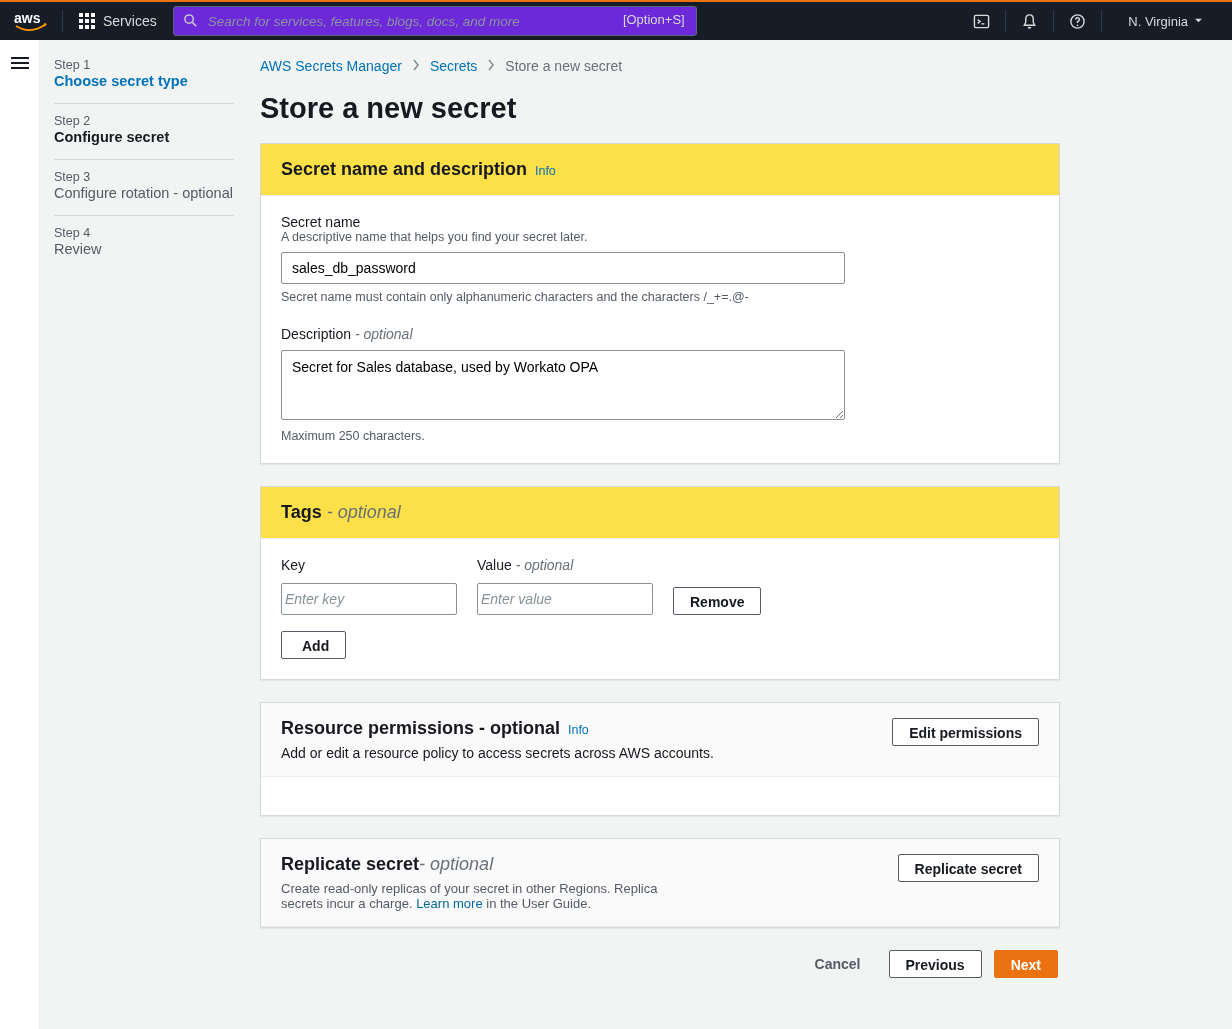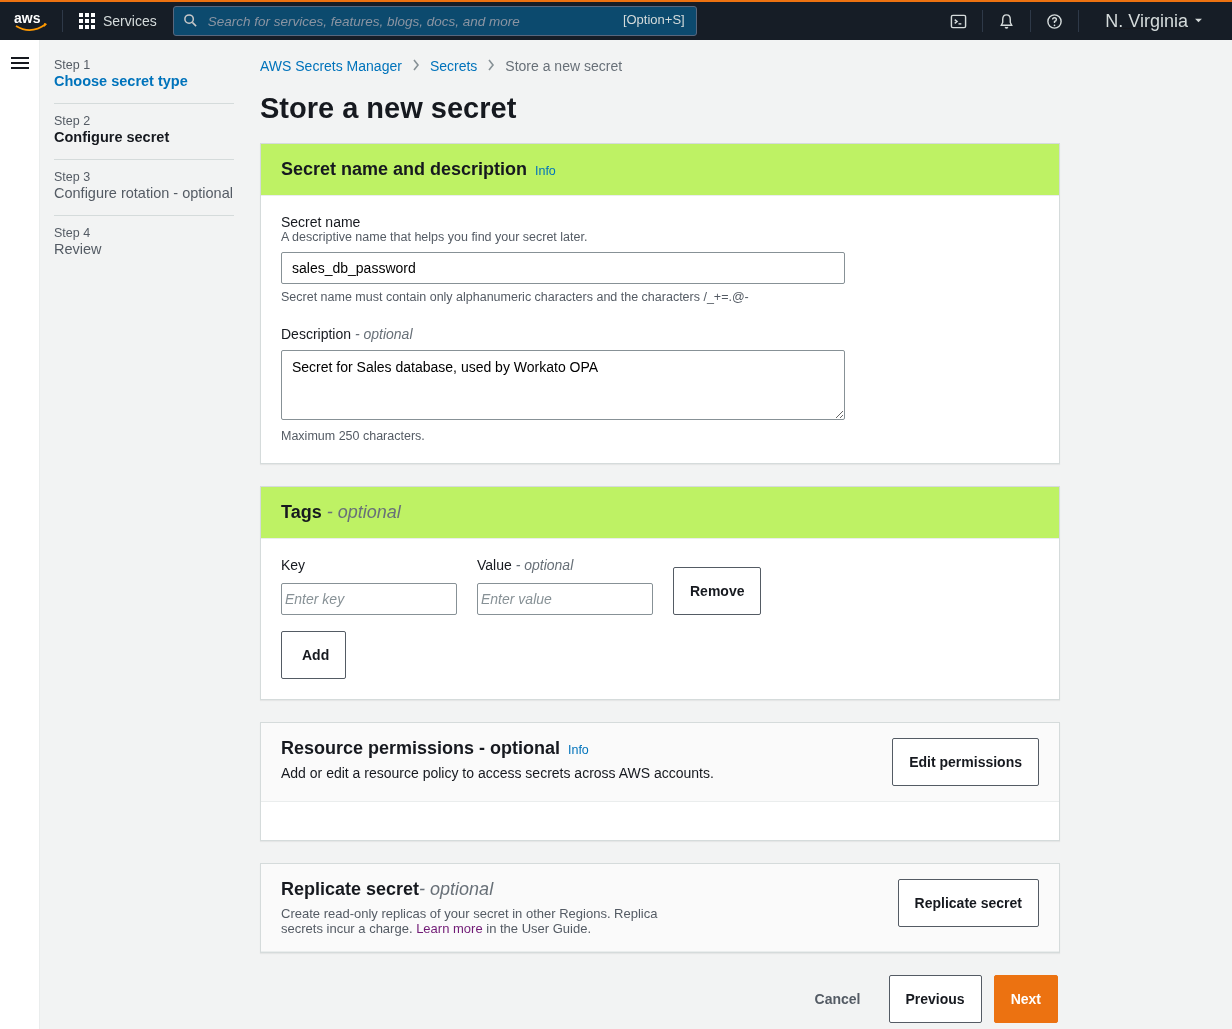--- a/index.html
+++ b/index.html
@@ -34,39 +34,39 @@
     .grid-ic {
       display: grid; grid-template-columns: repeat(3,4px); grid-template-rows: repeat(3,4px);
       gap: 2px;
     }
     .grid-ic span { background: #fff; width:4px; height:4px; }
 
     .search-wrap {
       width: 524px; position: relative;
     }
     .search-input {
-      width: 100%; height: 30px; background: #0c4a6e;
+      width: 100%; height: 30px; background: #6d28d9;
       border: 1px solid #58677d; border-radius: 3px;
       padding: 0 84px 0 34px; color: #d5dbdb;
       font-style: italic; font-size: 13.5px;
     }
     .search-input::placeholder { color: #8a94a2; font-style: italic; }
     .search-ic { position: absolute; left: 10px; top: 7px; color:#c8c8c8; }
     .search-kbd {
       position: absolute; right: 12px; top: 6px; color: #d5dbdb; font-size: 13px;
     }
     .top-right {
       margin-left: auto; display:flex; align-items:center; gap:0;
     }
     .tr-btn {
       padding: 0 15px; height: 22px; display:flex; align-items:center; color:#d5dbdb;
       cursor:pointer;
     }
     .tr-btn + .tr-btn { border-left: 1px solid #2e3948; }
-    .region-sel { display:flex; align-items:center; gap:6px; font-size:18px;padding-left:26px; }
+    .region-sel { display:flex; align-items:center; gap:6px; font-size:13px;padding-left:26px; }
 
     
     .layout {
       display: grid; grid-template-columns: 40px 200px 1fr;
       min-height: calc(100vh - 40px);
     }
     .hamburger-col {
       background: #fff; padding-top: 14px; display:flex; justify-content:center;
       border-right: 1px solid #eaeded;
     }
@@ -94,21 +94,21 @@
     .breadcrumb .cur { color:#687078; }
 
     h1.page-title { font-size:29px; font-weight:700; margin-bottom:18px; }
 
     .card {
       background:#fff; border:1px solid #d5dbdb;
       box-shadow: 0 1px 1px rgba(0,0,0,0.05);
       margin-bottom:22px;
     }
     .card-head {
-      padding:15px 20px; background:#bef264; border-bottom:1px solid #eaeded;
+      padding:15px 20px; background:#fde047; border-bottom:1px solid #eaeded;
     }
     .card-head h2 { font-size:18px; font-weight:700; display:inline; }
     .info-link { color:#0073bb; font-size:12.5px; font-weight:400; margin-left:4px; cursor:pointer; }
     .card-body { padding:18px 20px 20px; }
 
     .field-label { font-size:14px; font-weight:400; color:#16191f; }
     .field-desc { font-size:12.5px; color:#545b64; margin-top:0; }
     .text-input {
       width:100%; height:32px; border:1px solid #879196; border-radius:2px;
       padding:0 10px; font-size:14px; margin-top:8px;
@@ -125,21 +125,21 @@
     
     .tags-row { display:flex; gap:20px; align-items:flex-end; }
     .tags-col { display:flex; flex-direction:column; }
     .tag-input {
       width:176px; height:32px; border:1px solid #879196; border-radius:2px; padding:0 3px;
       font-size:14px; margin-top:10px;
     }
     .tag-input::placeholder { color:#879196; font-style:italic; }
     .btn {
       border:1px solid #545b64; background:#fff; color:#16191f; font-weight:700;
-      font-size:14px; padding:6px 16px; border-radius:2px; cursor:pointer; height:48px;
+      font-size:14px; padding:6px 16px; border-radius:2px; cursor:pointer; height:28px;
     }
     .btn.text-only { border:none; background:transparent; }
     .btn.primary { background:#ec7211; border-color:#ec7211; color:#fff; }
     .add-btn { margin-top:16px;padding-left:20px; }
 
     
     .card-head.flex {
       display:flex; justify-content:space-between; align-items:flex-start; background:#fafafa;
     }
     .head-left h2 { font-size:18px; font-weight:700; }
@@ -325,21 +325,21 @@
     </div>
 
     <div class="card">
       <div class="card-head flex">
         <div class="head-left">
           <h2>
             <span>Replicate secret</span><span class="optional-it" style="font-size:18px">- optional</span>
           </h2>
           <div class="sub-desc" style="font-size:13px;color:#545b64;max-width:420px">
             <span>Create read-only replicas of your secret in other Regions. Replica secrets incur a charge.</span>
-            <a style="color:#701a75">Learn more</a><span> in the User Guide.</span>
+            <a style="color:#0369a1">Learn more</a><span> in the User Guide.</span>
           </div>
         </div>
         <button class="btn">Replicate secret</button>
       </div>
     </div>
 
     <div class="wiz-footer">
       <button class="btn text-only" style="color:#545b64">Cancel</button>
       <button class="btn">Previous</button>
       <button class="btn primary">Next</button>

